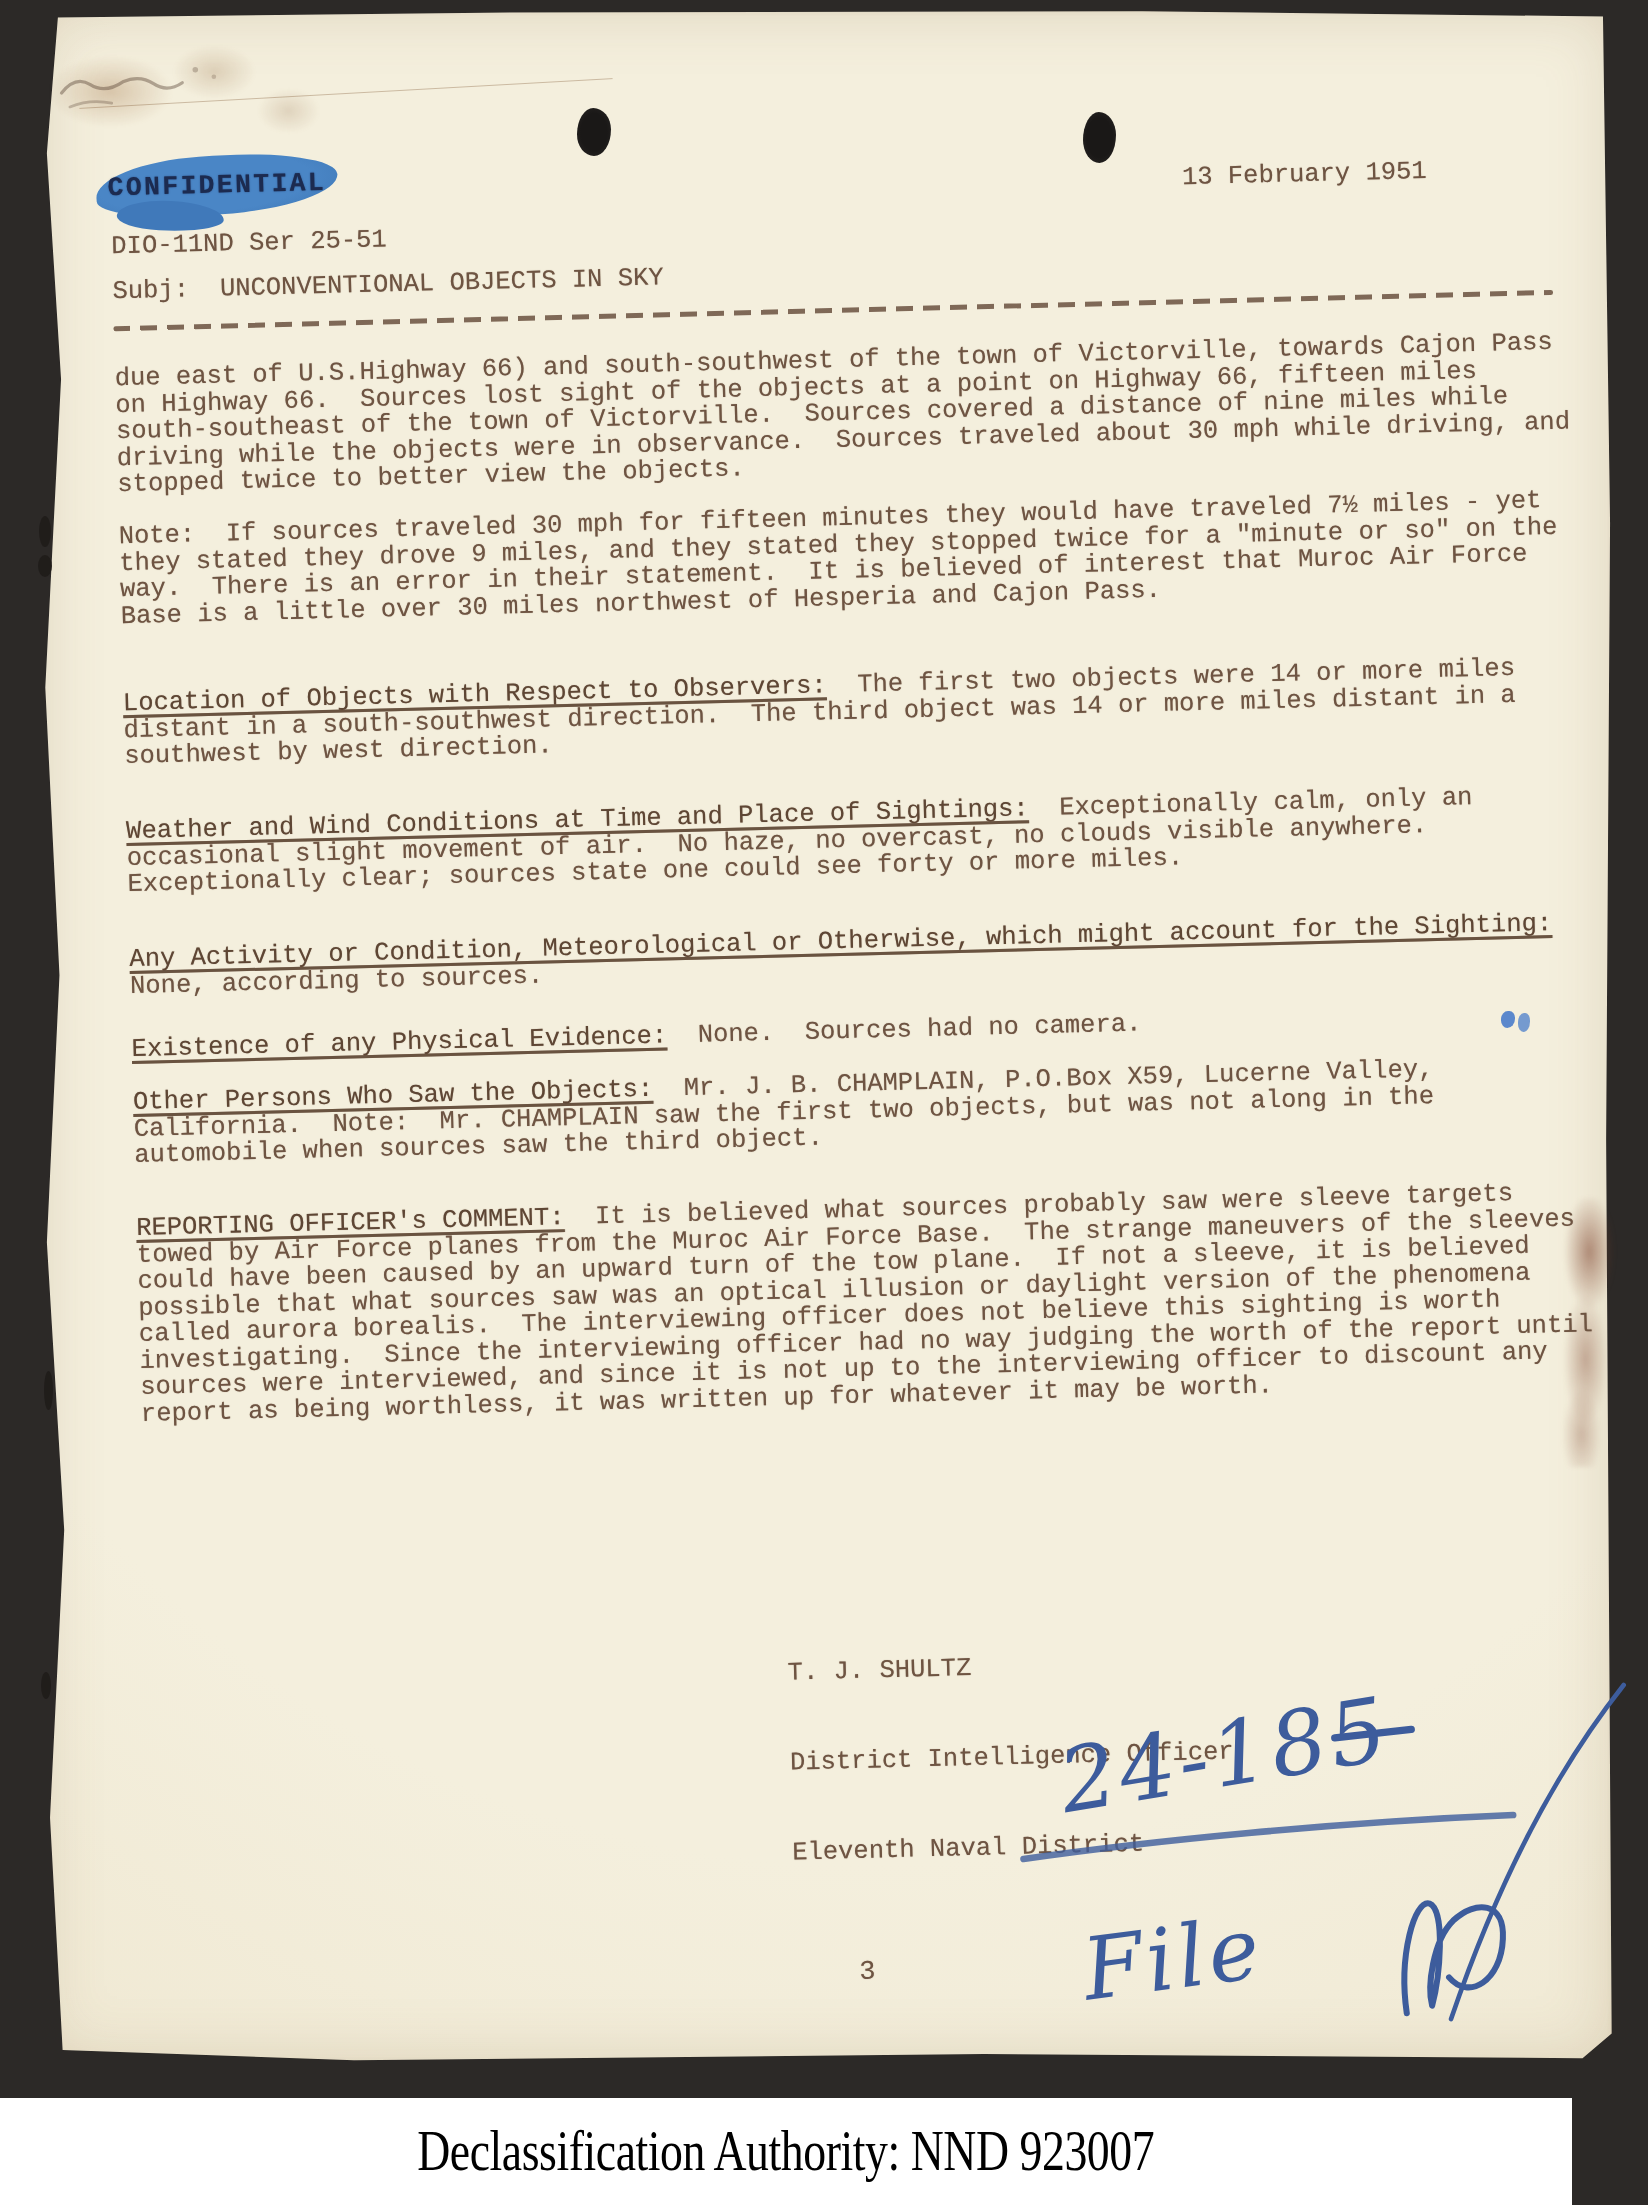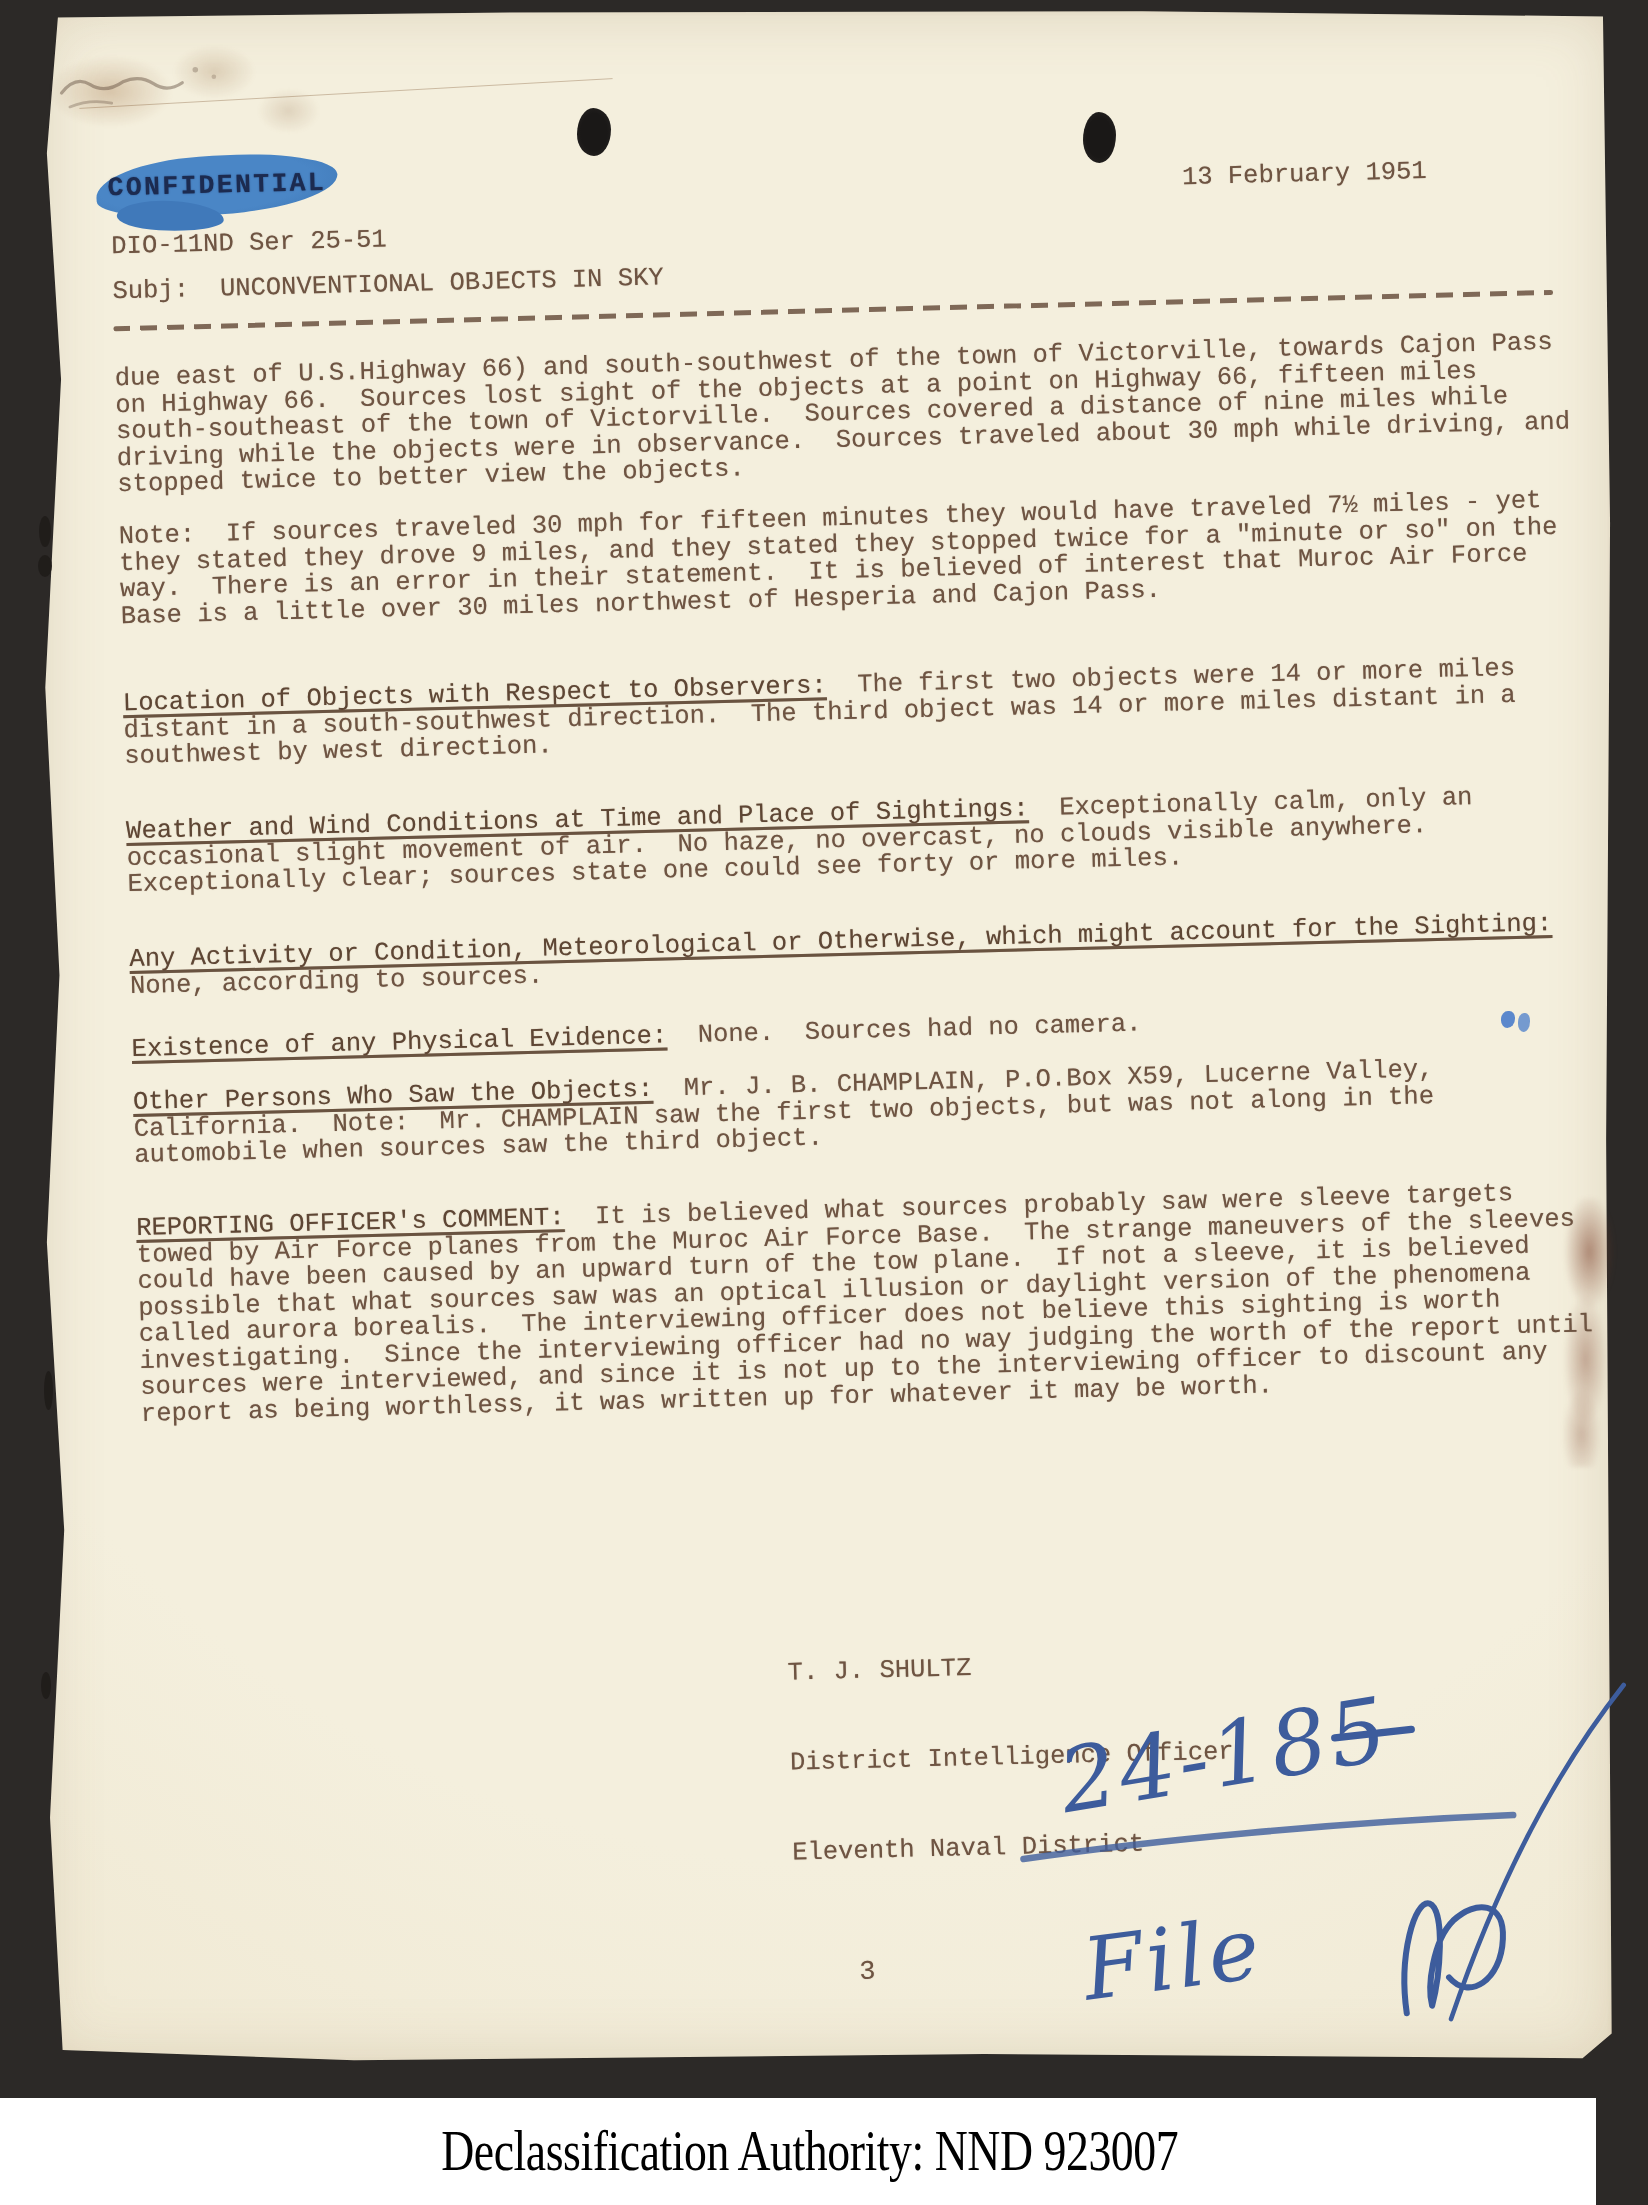--- a/index.html
+++ b/index.html
@@ -118,21 +118,21 @@
   
   .handwriting{position:absolute;left:989px;top:1714px;}
   .hw-text{
     font-family:"DejaVu Serif", serif;font-style:italic;
     fill:#3d5c9c;letter-spacing:8px;
   }
   .hw-stroke{fill:none;stroke:#3d5c9c;stroke-linecap:round;stroke-linejoin:round;}
   
   .footer{
     position:absolute;left:0;bottom:0;width:1572px;height:107px;
-    background:#ffffff;display:flex;align-items:center;justify-content:center;padding-left:24px;
+    background:#ffffff;display:flex;align-items:center;justify-content:center;
   }
   .footer-text{
     font-family:"Liberation Serif", serif;
     font-size:52px;color:#000;
     transform:scale(.88,1.08);
     letter-spacing:-0.5px;
   }
 </style>
 </head>
 <body>

